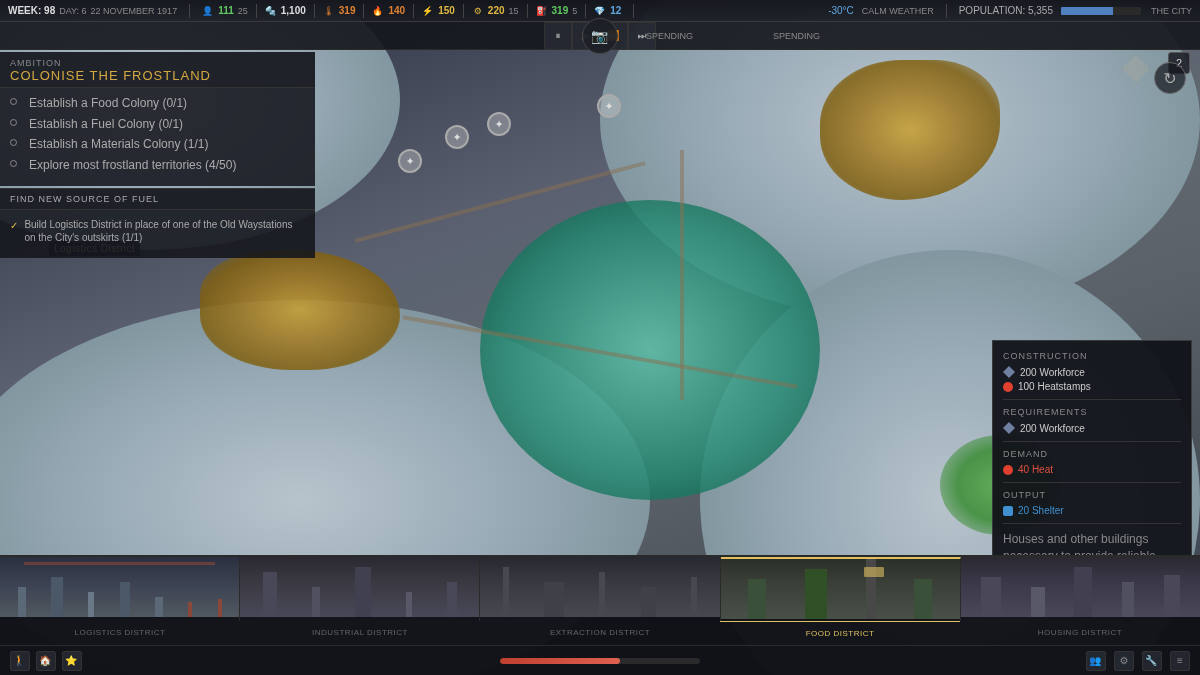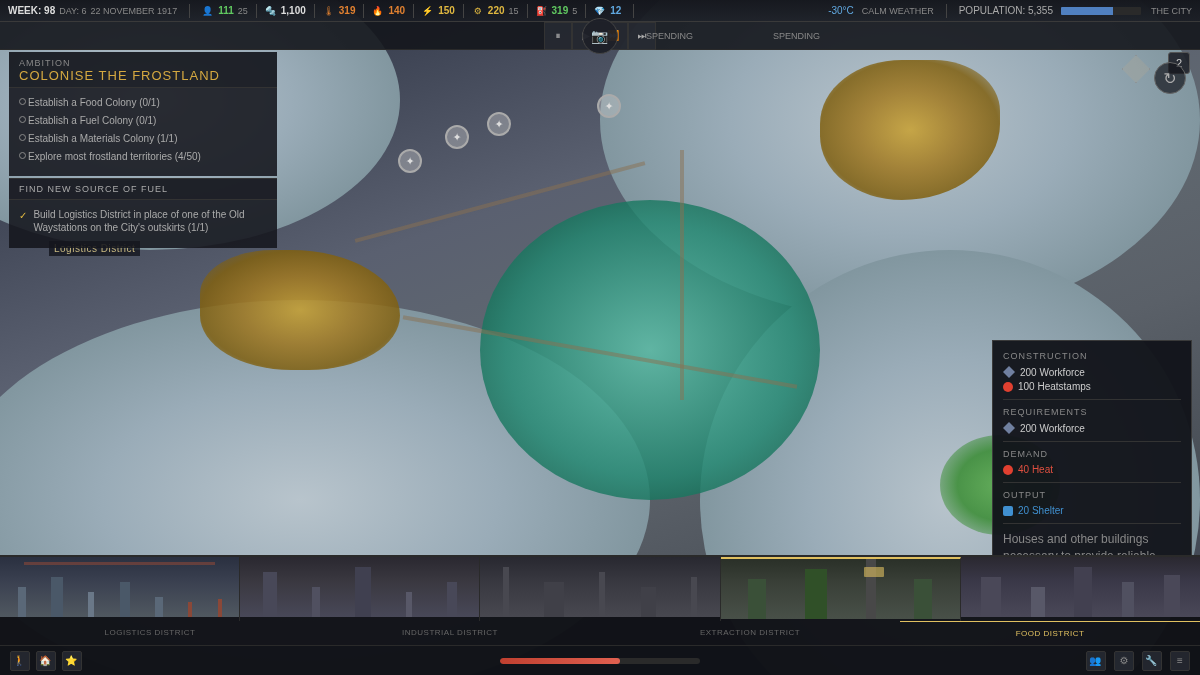--- a/index.html
+++ b/index.html
@@ -141,22 +141,22 @@
       display: flex;
       align-items: center;
       justify-content: center;
       font-size: 10px;
       cursor: pointer;
     }
 
     
     #left-panel {
       position: absolute;
-      top: 52px; left: 9px;
-      width: 268px;
+      top: 52px; left: 0;
+      width: 315px;
       z-index: 50;
     }
 
     .ambition-header {
       background: rgba(20,22,28,0.92);
       padding: 6px 10px 4px 10px;
       border-bottom: 1px solid #333;
     }
 
     .ambition-label {
@@ -175,23 +175,23 @@
     }
 
     .ambition-objectives {
       background: rgba(20,22,28,0.88);
       padding: 8px 10px;
     }
 
     .objective-item {
       display: flex;
       align-items: flex-start;
-      gap: 2px;
+      gap: 12px;
       margin-bottom: 5px;
-      font-size: 10px;
+      font-size: 12px;
       color: #aaa;
       line-height: 1.3;
     }
 
     .obj-circle {
       width: 7px; height: 7px;
       border: 1px solid #888;
       border-radius: 50%;
       margin-top: 2px;
       flex-shrink: 0;
@@ -700,20 +700,21 @@
         </div>
       </div>
     </div>
   </div>
 
   <div style="display:flex;height:25px;">
     <div style="flex:1;display:flex;align-items:center;justify-content:center;font-size:8px;color:#666;text-transform:uppercase;letter-spacing:0.5px;cursor:pointer;">LOGISTICS DISTRICT</div>
     <div style="flex:1;display:flex;align-items:center;justify-content:center;font-size:8px;color:#666;text-transform:uppercase;letter-spacing:0.5px;cursor:pointer;">INDUSTRIAL DISTRICT</div>
     <div style="flex:1;display:flex;align-items:center;justify-content:center;font-size:8px;color:#666;text-transform:uppercase;letter-spacing:0.5px;cursor:pointer;">EXTRACTION DISTRICT</div>
     <div style="flex:1;display:flex;align-items:center;justify-content:center;font-size:8px;color:#e0c060;text-transform:uppercase;letter-spacing:0.5px;cursor:pointer;border-top:1px solid #e0c060;">FOOD DISTRICT</div>
+    <div style="flex:1;display:flex;align-items:center;justify-content:center;font-size:8px;color:#666;text-transform:uppercase;letter-spacing:0.5px;cursor:pointer;">HOUSING DISTRICT</div>
   </div>
 </div>
 
 <div id="bottom-toolbar">
   <div class="toolbar-left">
     <div class="tb-icon">
       <span>🚶</span>
     </div>
     <div class="tb-icon">
       <span>🏠</span>

